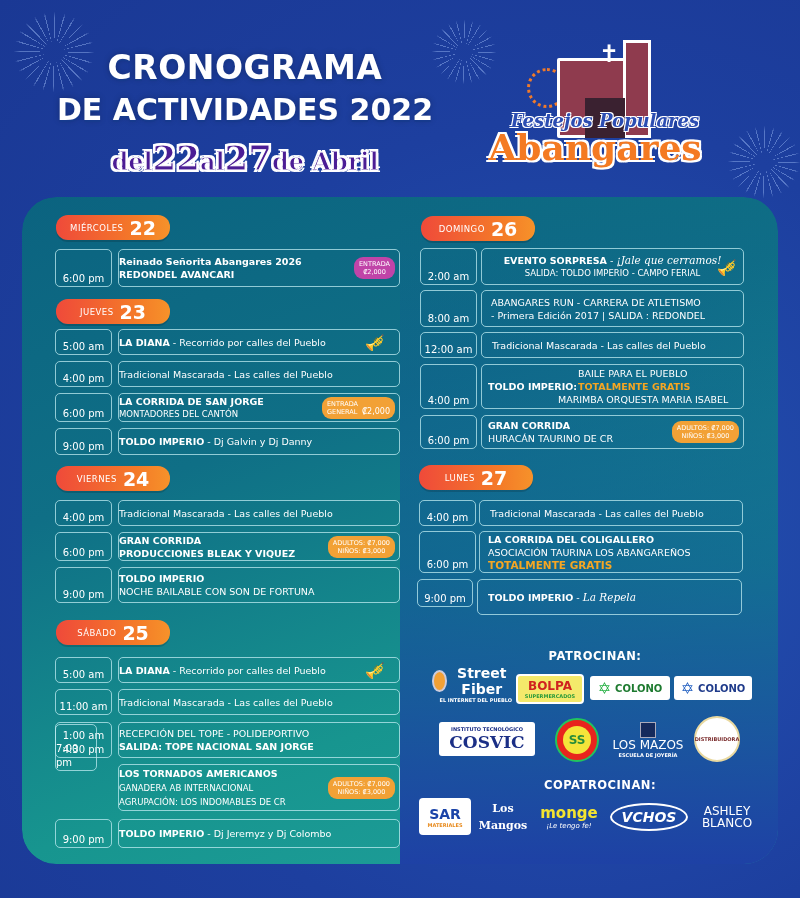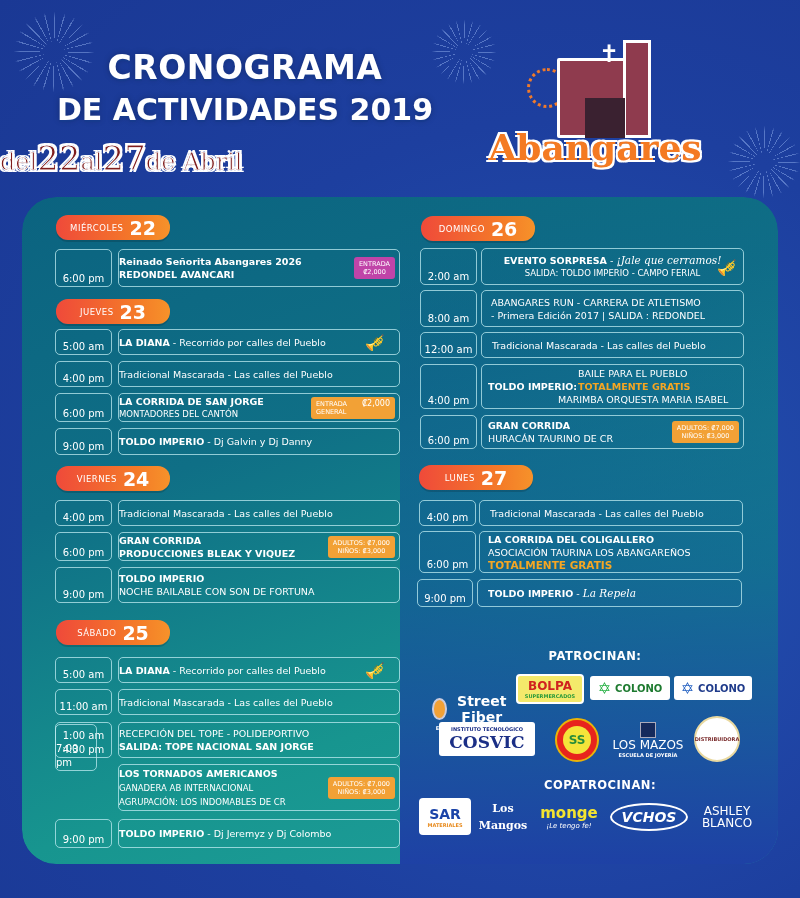--- a/index.html
+++ b/index.html
@@ -15,21 +15,21 @@
   .fw{position:absolute;border-radius:50%;
     background:repeating-conic-gradient(rgba(170,200,255,.55) 0deg 2deg, transparent 2deg 15deg);
     -webkit-mask:radial-gradient(circle, transparent 18%, #000 20%, #000 60%, transparent 72%);
     mask:radial-gradient(circle, transparent 18%, #000 20%, #000 60%, transparent 72%);
     opacity:.75}
   
   .title{position:absolute;left:0;width:490px;text-align:center;font-family:"DejaVu Sans",sans-serif;font-weight:bold;color:#fff;
     text-shadow:0 2px 0 #163a8e,0 0 6px rgba(0,0,0,.25)}
   .title.l1{top:48px;font-size:33px;letter-spacing:.5px}
   .title.l2{top:92px;font-size:30px}
-  .dates{position:absolute;top:138px;left:0;width:490px;font-family:"DejaVu Serif",serif;font-weight:normal;color:#7f1d1d;
+  .dates{position:absolute;top:138px;left:0;width:490px;text-align:center;font-family:"DejaVu Serif",serif;font-weight:bold;color:#4c1d95;
     -webkit-text-stroke:1px #fff; text-shadow:2px 2px 0 #fff,-2px -2px 0 #fff,2px -2px 0 #fff,-2px 2px 0 #fff}
   .dates .s{font-size:24px}
   .dates .b{font-size:34px}
   
   .logo{position:absolute;left:475px;top:38px;width:240px;height:140px}
   .logo .church{position:absolute;left:82px;top:20px;width:90px;height:80px;background:#8f3b4e;border:3px solid #fff;border-radius:2px}
   .logo .tower{position:absolute;left:148px;top:2px;width:28px;height:98px;background:#8f3b4e;border:3px solid #fff}
   .logo .cross{position:absolute;left:124px;top:2px;color:#fff;font-size:24px;font-weight:bold}
   .logo .door{position:absolute;left:110px;top:60px;width:40px;height:40px;background:#3a2130}
   .logo .wheel{position:absolute;left:52px;top:30px;width:40px;height:40px;border-radius:50%;border:3px dotted #f07a2a}
@@ -48,49 +48,50 @@
     background:linear-gradient(90deg,#ef4a3a 0%,#f47a28 70%,#f6922a 100%);
     box-shadow:0 2px 0 rgba(0,0,0,.15);display:flex;align-items:center;justify-content:center;gap:6px}
   .day .dn{font-size:8.5px;letter-spacing:.5px}
   .day .dd{font-size:19px;font-weight:bold}
   
   .tbox,.ebox{position:absolute;border:1.3px solid rgba(190,235,240,.75);border-radius:5px}
   .tbox{display:flex;flex-direction:column;align-items:center;justify-content:flex-end;font-size:10px;line-height:14px}
   .ebox{display:flex;flex-direction:column;justify-content:center;font-size:9.5px;line-height:13px}
   .ebox b{font-weight:bold}
   .yellow{color:#f5a623;font-weight:bold}
-  .badge{position:absolute;right:4px;top:50%;transform:translateY(-50%);border-radius:3px;font-size:6.5px;line-height:8px;padding:3px 5px;text-align:center;color:#fff}
+  .badge{position:absolute;right:4px;top:50%;transform:translateY(-50%);border-radius:9px;font-size:6.5px;line-height:8px;padding:3px 5px;text-align:center;color:#fff}
   .badge.pink{background:#c044a8}
   .badge.orange{background:#f2a136}
   .trumpet{position:absolute;right:14px;top:50%;transform:translateY(-50%);font-size:16px}
   .script{font-family:"DejaVu Serif",serif;font-style:italic;font-size:10.5px}
   
   .sph{position:absolute;font-weight:bold;font-size:11.5px;text-align:center;letter-spacing:.5px}
   .sp{position:absolute;display:flex;align-items:center;justify-content:center;font-weight:bold;text-align:center}
 </style>
 </head>
 <body>
 
 <div class="fw" style="left:14px;top:12px;width:80px;height:80px"></div>
 <div class="fw" style="left:432px;top:20px;width:64px;height:64px"></div>
 <div class="fw" style="left:728px;top:126px;width:72px;height:72px"></div>
 <div class="fw" style="left:652px;top:596px;width:110px;height:110px;opacity:.4"></div>
 
 <div class="title l1">CRONOGRAMA</div>
-<div class="title l2">DE ACTIVIDADES 2019</div>
+<div class="title l2">DE ACTIVIDADES 2022</div>
 <div class="dates">
   <span class="s">del</span><span class="b">22</span><span class="s">al</span><span class="b">27</span><span class="s">de Abril</span>
 </div>
 
 <div class="logo">
   <div class="wheel"></div>
   <div class="church"></div>
   <div class="tower"></div>
   <div class="cross">✝</div>
   <div class="door"></div>
+  <div class="fest">Festejos Populares</div>
   <div class="aban">Abangares</div>
 </div>
 
 <div class="panel"></div>
 <div class="panel-fade"></div>
 
 <div class="day" style="left:56px;top:215px">
   <span class="dn">MIÉRCOLES</span>
     <span class="dd">22</span>
 </div>
@@ -122,21 +123,21 @@
   </div>
 <div class="ebox" style="left:118px;top:361px;width:282px;height:26px">
     <span>Tradicional Mascarada - Las calles del Pueblo</span>
   </div>
 <div class="tbox" style="left:55px;top:393px;width:57px;height:29px">
     <span>6:00 pm</span>
   </div>
 <div class="ebox" style="left:118px;top:393px;width:282px;height:29px">
   <b>LA CORRIDA DE SAN JORGE</b>
     <span style="font-size:8.5px">MONTADORES DEL CANTÓN</span>
-  <div class="badge orange" style="display:flex;gap:16px;align-items:flex-start">
+  <div class="badge orange" style="display:flex;gap:5px;align-items:flex-end">
       <div style="width:30px">ENTRADA GENERAL</div>
       <div style="font-size:8px">₡2,000</div>
     </div>
 </div>
 <div class="tbox" style="left:55px;top:428px;width:57px;height:27px">
     <span>9:00 pm</span>
   </div>
 <div class="ebox" style="left:118px;top:428px;width:282px;height:27px">
   <div><b>TOLDO IMPERIO</b><span> - Dj Galvin y Dj Danny</span></div>
 </div>
@@ -274,27 +275,27 @@
     <span>6:00 pm</span>
   </div>
 <div class="ebox" style="left:479px;top:531px;width:264px;height:42px;padding-left:8px">
   <b>LA CORRIDA DEL COLIGALLERO</b>
     <span>ASOCIACIÓN TAURINA LOS ABANGAREÑOS</span>
     <span class="yellow" style="font-size:10.5px">TOTALMENTE GRATIS</span>
 </div>
 <div class="tbox" style="left:417px;top:579px;width:56px;height:28px">
     <span>9:00 pm</span>
   </div>
-<div class="ebox" style="left:477px;top:579px;width:265px;height:28px;padding-left:10px">
+<div class="ebox" style="left:477px;top:579px;width:265px;height:36px;padding-left:10px">
   <div><b>TOLDO IMPERIO</b><span> - </span><span class="script">La Repela</span></div>
 </div>
 
 <div class="sph" style="left:520px;top:649px;width:150px">PATROCINAN:</div>
 
-<div class="sp" style="left:432px;top:694px;width:80px;height:36px;flex-direction:column;align-items:center">
+<div class="sp" style="left:432px;top:666px;width:80px;height:36px;flex-direction:column;align-items:flex-end">
   <div style="display:flex;align-items:center;gap:4px">
       <span style="width:22px;height:22px;border-radius:50%;background:#f2a136;border:2px solid #ccd"></span>
       <span style="font-size:14px">Street Fiber</span>
     </div>
   <span style="font-size:5px">EL INTERNET DEL PUEBLO</span>
 </div>
 <div class="sp" style="left:516px;top:674px;width:68px;height:30px;background:#f4e96b;border:2px solid #fff;border-radius:4px;flex-direction:column;color:#d0231f">
   <span style="font-size:12px">BOLPA</span>
     <span style="font-size:5px;color:#2a9a3a">SUPERMERCADOS</span>
 </div>
@@ -304,21 +305,21 @@
 </div>
 <div class="sp" style="left:674px;top:676px;width:78px;height:24px;background:#fff;border-radius:3px;color:#1e3a8a;font-size:10px;gap:4px">
   <span style="color:#2b66c4;font-size:16px">✡</span>
     <span>COLONO</span>
 </div>
 
 <div class="sp" style="left:439px;top:722px;width:96px;height:34px;background:#fff;border-radius:3px;flex-direction:column;color:#1b2f86">
   <span style="font-size:5px">INSTITUTO TECNOLÓGICO</span>
     <span style="font-family:'DejaVu Serif',serif;font-size:17px">COSVIC</span>
 </div>
-<div class="sp" style="left:555px;top:718px;width:44px;height:44px;border-radius:50%;background:#e8241d;border:2px solid #eab308">
+<div class="sp" style="left:555px;top:718px;width:44px;height:44px;border-radius:50%;background:#e8241d;border:2px solid #22c55e">
   <span style="width:28px;height:28px;border-radius:50%;background:#f5e43a;color:#2a8c3a;font-size:12px;display:flex;align-items:center;justify-content:center">SS</span>
 </div>
 <div class="sp" style="left:608px;top:715px;width:80px;height:50px;flex-direction:column">
   <span style="width:16px;height:16px;background:#152a5c;border:1px solid #aab"></span>
   <span style="font-size:12px;font-weight:normal">LOS MAZOS</span>
   <span style="font-size:5px">ESCUELA DE JOYERÍA</span>
 </div>
 <div class="sp" style="left:694px;top:716px;width:46px;height:46px;border-radius:50%;background:#fff;border:2px solid #e9d9a0;color:#7a2b2b;font-size:5px">
   <span>DISTRIBUIDORA</span>
 </div>

